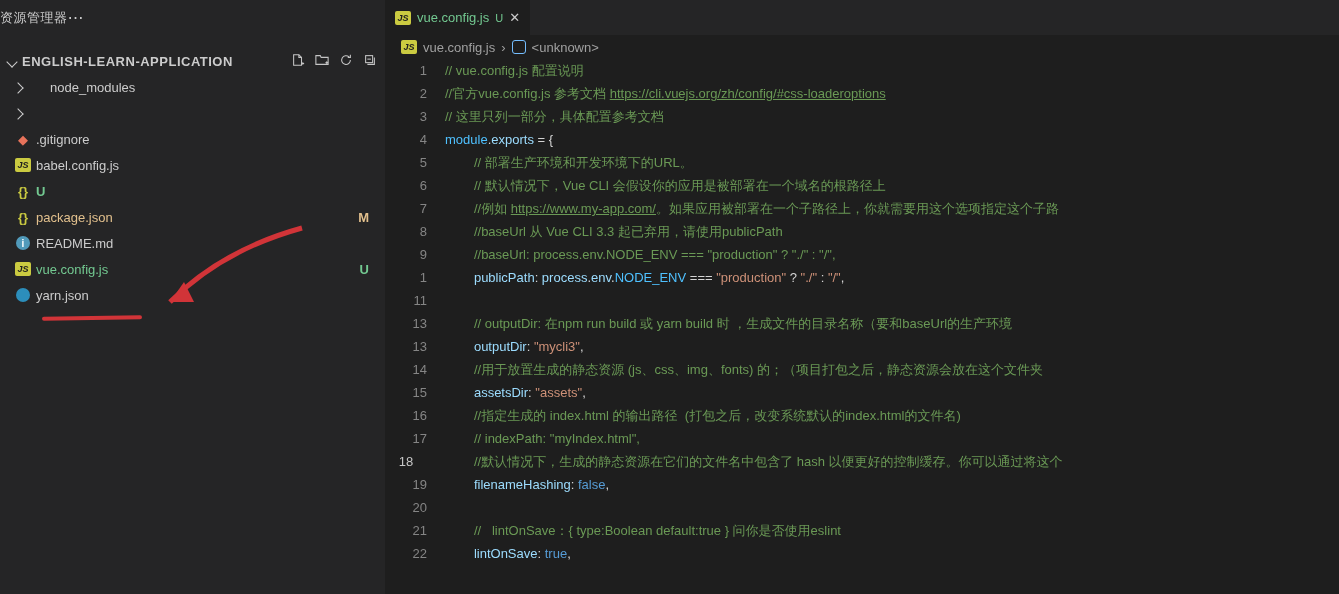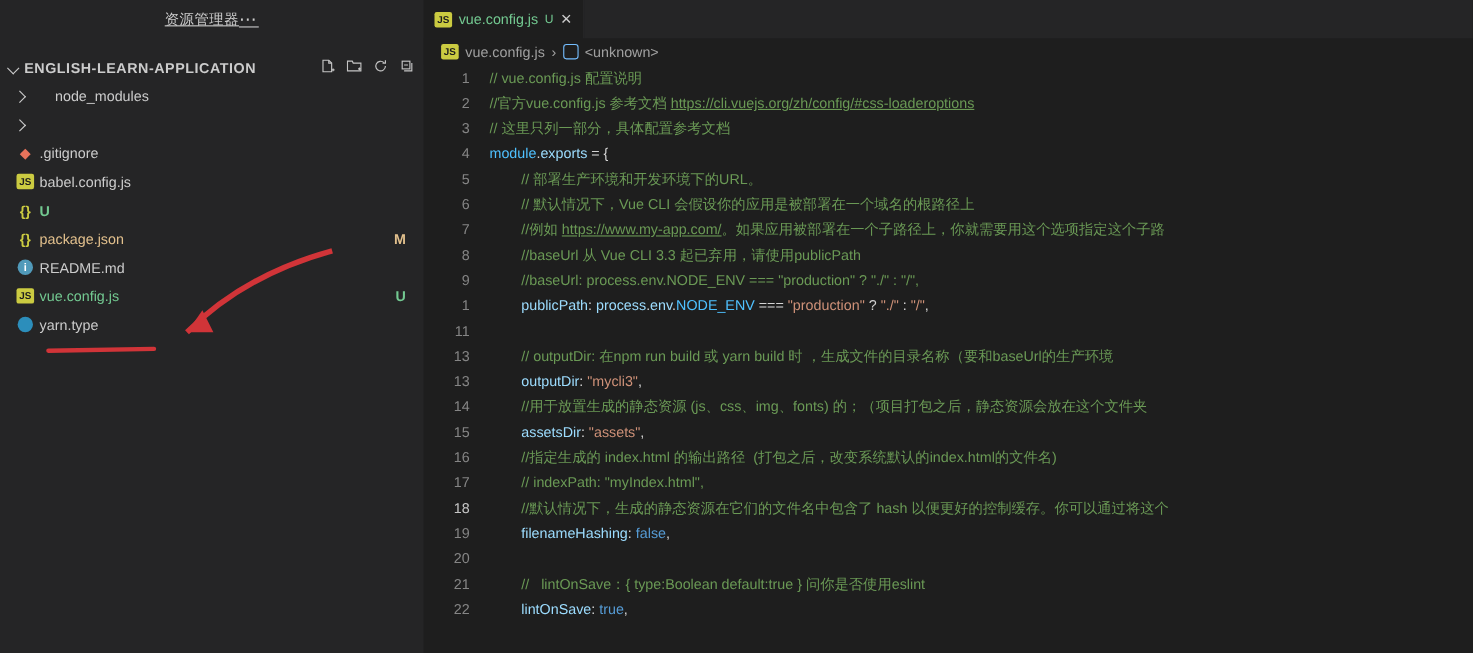--- a/index.html
+++ b/index.html
@@ -1,18 +1,18 @@
 <!DOCTYPE html>
 <html><head>
 <meta charset="utf-8">
 <style>
 * { margin:0; padding:0; box-sizing:border-box; font-family:"Segoe UI","Microsoft YaHei",sans-serif; font-size:13px; }
 body { background:#1e1e1e; color:#cccccc; width:1339px; height:594px; overflow:hidden; display:flex; }
 .sidebar { width:385px; background:#252526; height:100%; display:flex; flex-direction:column; position:relative; }
-.sb-header { display:flex; align-items:center; justify-content:center; padding:0 0; height:35px; color:#cccccc; font-size:11px; letter-spacing:0.5px;text-decoration:underline; }
+.sb-header { display:flex; align-items:center; justify-content:flex-start; padding:0 0; height:35px; color:#cccccc; font-size:11px; letter-spacing:0.5px; }
 .sb-header .title { text-transform:none; }
 .sb-header .more { cursor:pointer; color:#cccccc; font-size:16px; letter-spacing:2px; }
 .sb-section { display:flex; align-items:center; padding:2px 8px; height:26px; font-weight:bold; font-size:11px; letter-spacing:0.5px; color:#cccccc;margin-top:13px; }
 .sb-section .arrow { width:14px; display:inline-block; }
 .sb-section .name { flex:1; }
 .sb-section .actions { display:flex; gap:10px; color:#cccccc; }
 .sb-section .actions svg { width:14px; height:14px; }
 .tree { padding-left:0; }
 .tree-row { display:flex; align-items:center; height:26px; padding-left:14px; cursor:pointer; position:relative; }
 .tree-row.folder .arrow { width:14px; display:inline-block; color:#cccccc; }
@@ -31,33 +31,33 @@
 .tab.active { background:#1e1e1e; }
 .tab .tab-label { color:#73c991; }
 .tab .tab-badge { color:#73c991; font-size:11px; }
 .tab .close { color:#cccccc; cursor:pointer; }
 .crumbs { height:24px; display:flex; align-items:center; gap:6px; padding-left:16px; background:#1e1e1e; color:#a0a0a0; font-size:12px; }
 .crumbs .sep { color:#a0a0a0; }
 .crumbs .sym { display:inline-block; width:14px; height:14px; border:1px solid #75beff; border-radius:3px; }
 .editor { flex:1; display:flex; font-family:Consolas,"Courier New",monospace; font-size:14px; line-height:23px; overflow:hidden; }
 .gutter { width:60px; text-align:right; padding-right:18px; color:#858585; user-select:none; }
 .gutter .ln { height:23px; }
-.gutter .ln.active { color:#c6c6c6; }
+.gutter .ln.active { color:#c6c6c6;text-align:center; }
 .code { flex:1; white-space:pre; overflow:hidden; }
 .code .line { height:23px; }
 .c-cmt { color:#6a9955; }
 .c-var { color:#4fc1ff; }
 .c-prop { color:#9cdcfe; }
 .c-str { color:#ce9178; }
 .c-punc { color:#d4d4d4; }
 .c-op { color:#d4d4d4; }
 .c-hl { color:#9cdcfe; }
 .c-const { color:#569cd6; }
 .c-link { color:#6a9955; text-decoration:underline; }
-.js-ic { background:#cbcb41; color:#1e1e1e; font-size:9px; font-weight:bold; width:16px; height:14px; display:inline-flex; align-items:center; justify-content:center; border-radius:2px; }
+.js-ic { background:#cbcb41; color:#1e1e1e; font-size:9px; font-weight:bold; width:16px; height:14px; display:inline-flex; align-items:center; justify-content:center; border-radius:2px;font-style:italic; }
 .json-ic { color:#cbcb41; font-weight:bold; font-size:13px; }
 .info-ic { display:inline-flex; width:14px; height:14px; border-radius:50%; background:#519aba; color:#fff; align-items:center; justify-content:center; font-size:10px; font-weight:bold; }
 .yarn-ic { width:14px; height:14px; border-radius:50%; background:#2c8ebb; display:inline-block; }
 .git-ic { color:#e8735b; font-size:13px; }
 .folder-chevron { display:inline-block; width:8px; height:8px; border-right:1.2px solid #cccccc; border-bottom:1.2px solid #cccccc; transform:rotate(-45deg); margin-right:4px; }
 .folder-chevron.down { transform:rotate(45deg); }
 </style>
 </head>
 <body>
 
@@ -142,21 +142,21 @@
           <span class="js-ic">JS</span>
         </span>
         <span class="label">vue.config.js</span>
         <span class="tail">U</span>
       </div>
       <div class="tree-row  ">
         <span class="arrow"></span>
         <span class="icon">
           <span class="yarn-ic"></span>
         </span>
-        <span class="label">yarn.type</span>
+        <span class="label">yarn.json</span>
       </div>
     </div>
   <div class="annot-underline"></div>
   <div class="arrow-annot">
     <svg viewBox="0 0 160 100">
         <path d="M150 8 Q70 30 18 82" stroke="#d13438" stroke-width="5" fill="none"></path>
         <path d="M18 82 L32 62 L42 82 Z" fill="#d13438"></path>
       </svg>
   </div>
 </div>

